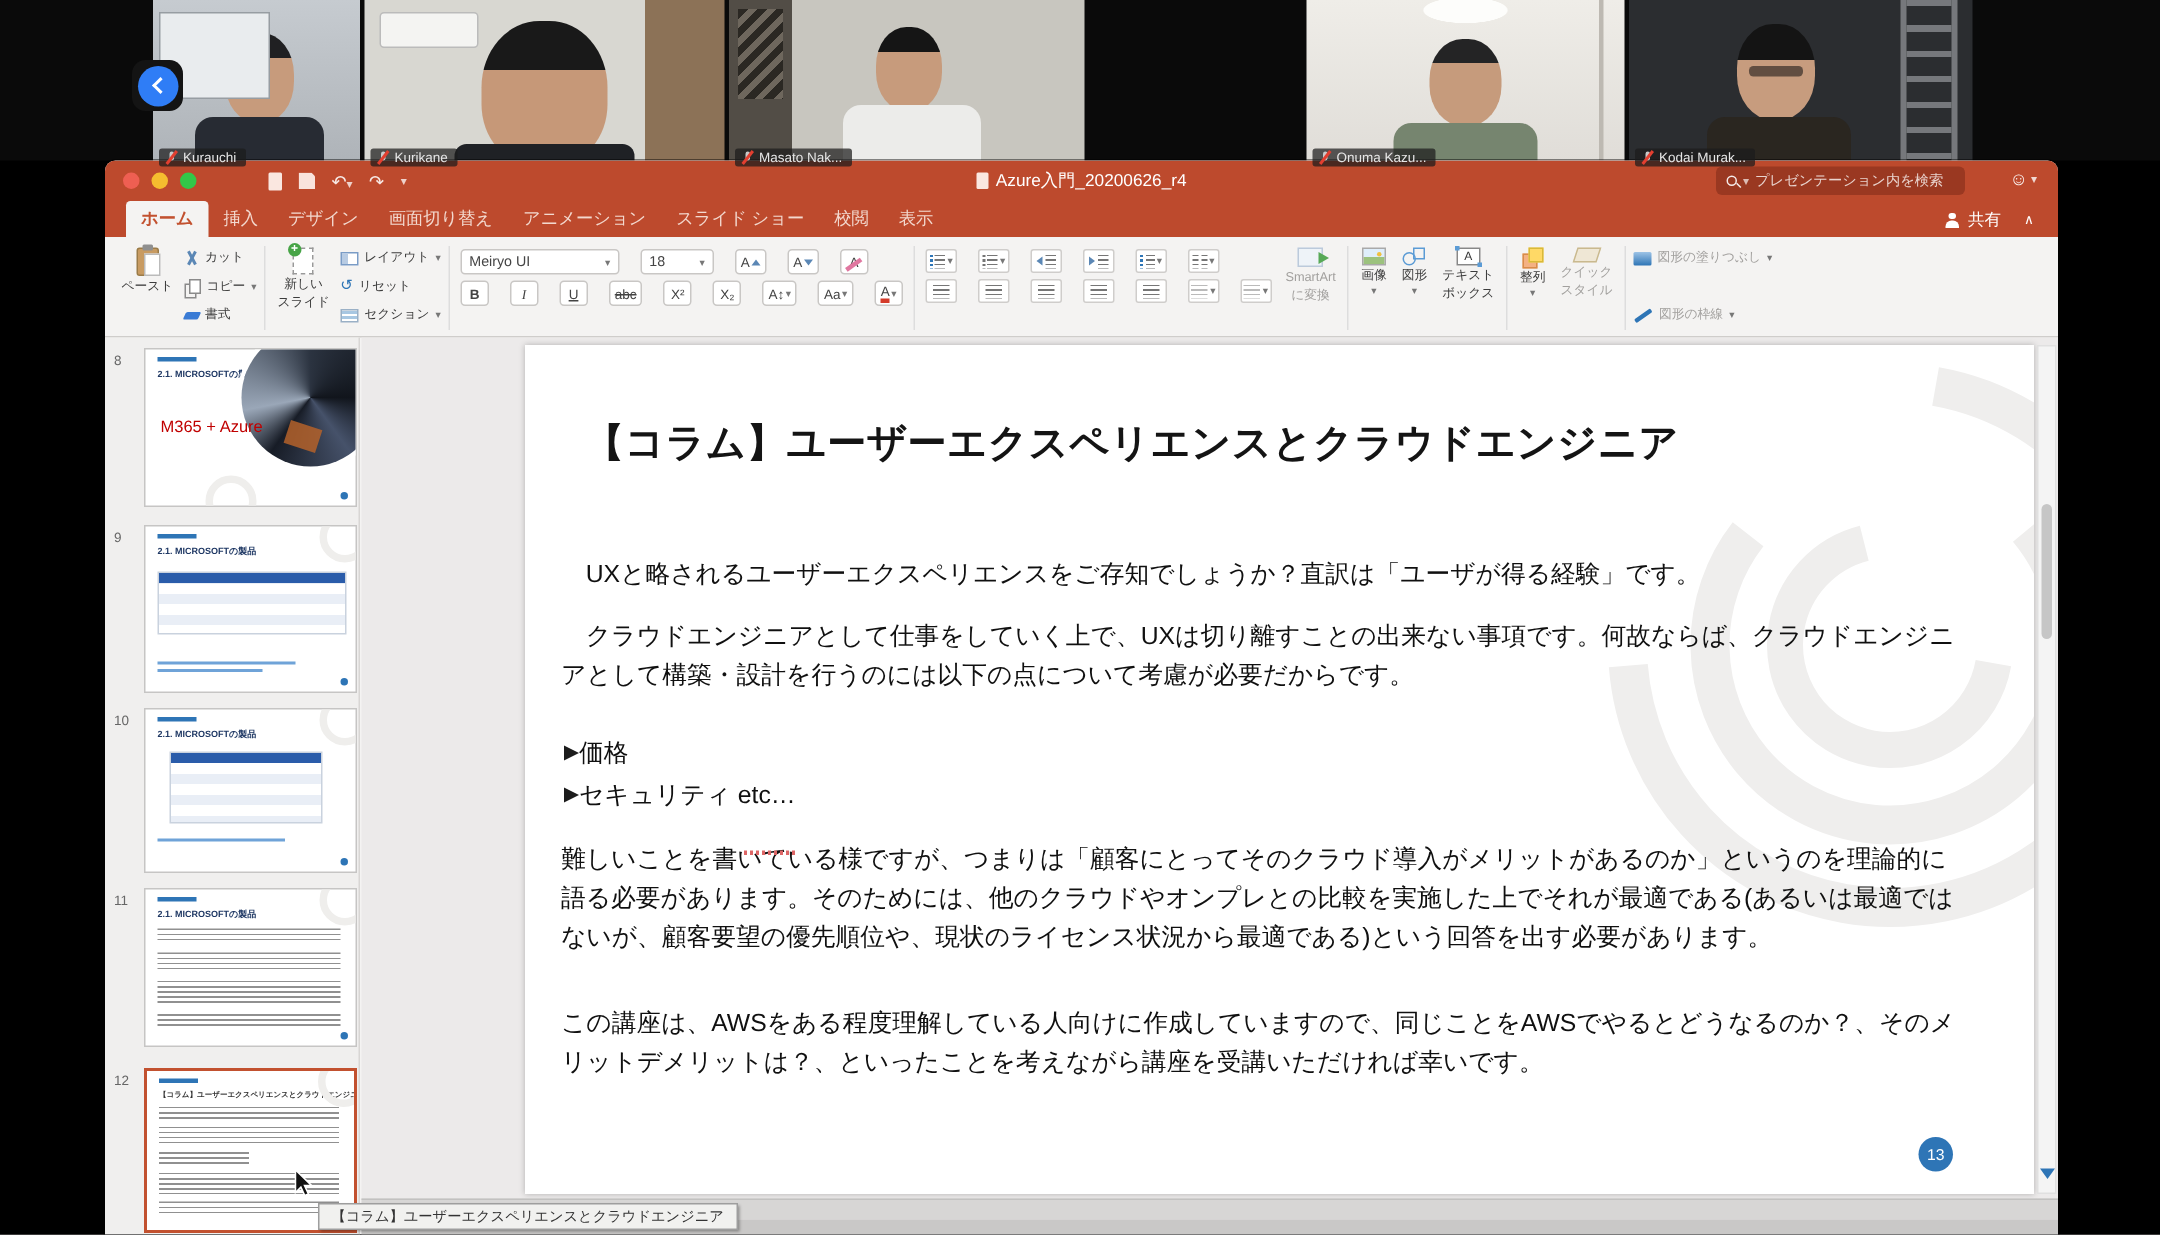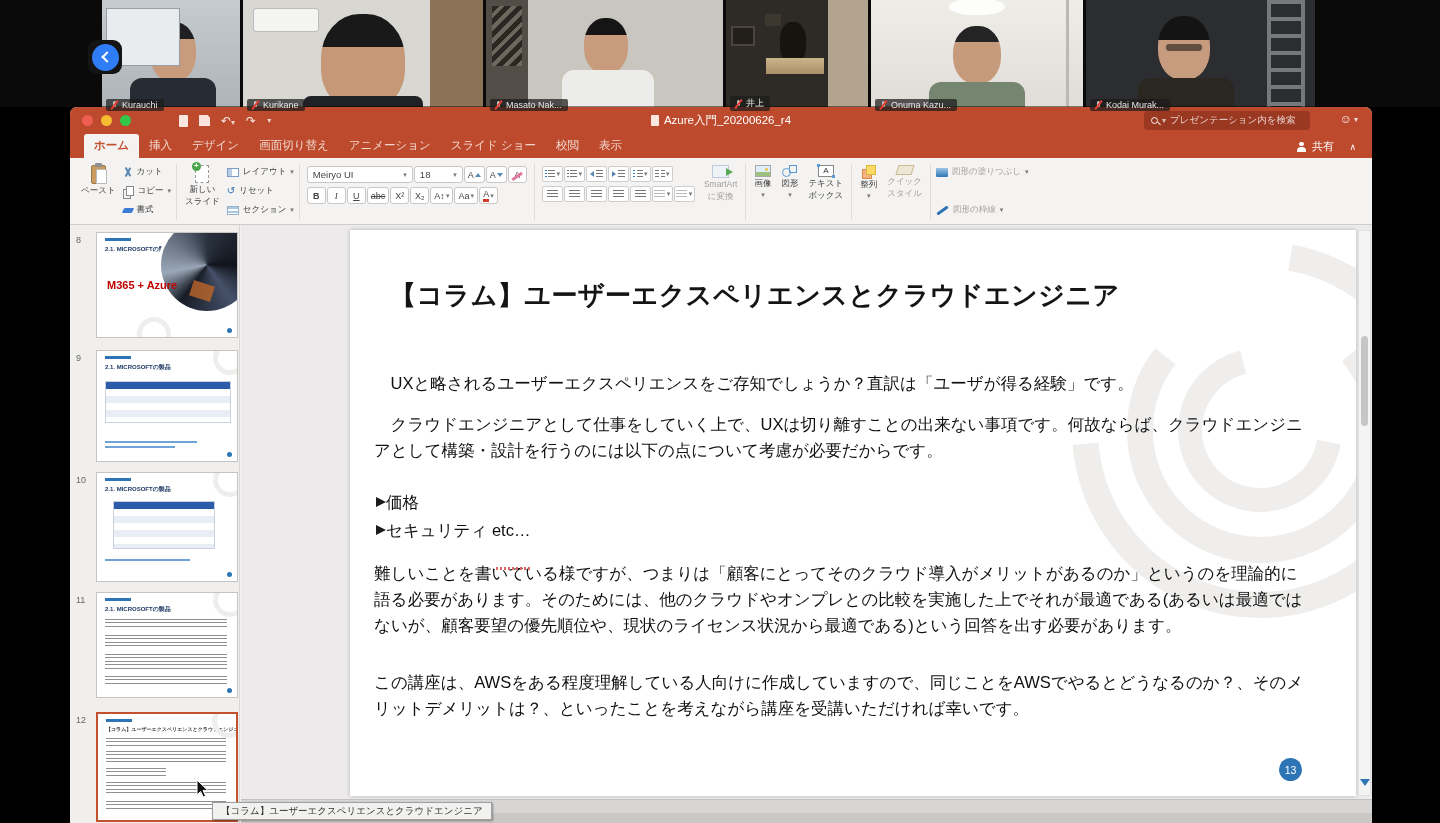--- a/index.html
+++ b/index.html
@@ -86,21 +86,21 @@
 .i-fmt{width:10px;height:5px;background:#3a7bd5;border-radius:1px;transform:skewX(-25deg)}
 .i-new{width:14px;height:18px;border:1px dashed #999;background:#fff;position:relative}
 .i-new::before{content:"";position:absolute;left:-4px;top:-4px;width:9px;height:9px;background:#47a447;border-radius:50%}
 .i-new::after{content:"+";position:absolute;left:-2.5px;top:-5px;color:#fff;font-size:8px;font-weight:bold}
 .i-layout{width:12px;height:9px;border:1px solid #7a9cc6;position:relative;background:#fff}
 .i-layout::before{content:"";position:absolute;left:0;top:0;width:4px;height:100%;background:#b7cbe3}
 .i-reset{color:#2e75b6;font-size:10px;line-height:1}
 .i-section{width:12px;height:9px;border:1px solid #9ab0c6;background:repeating-linear-gradient(180deg,#a8c7e2 0 2px,#fff 2px 4px)}
 .sel{background:#fff;border:1px solid #c9c7c5;border-radius:3px;font-size:9.5px;color:#444;display:flex;align-items:center;justify-content:space-between;padding:1px 5px;height:17px}
 .fcol{display:flex;flex-direction:column;gap:4px;padding:4px 2px}
-.frow{display:flex;gap:1px;align-items:flex-start}
+.frow{display:flex;gap:14px;align-items:flex-start}
 .fbtn{background:#fff;border:1px solid #c9c7c5;border-radius:3px;height:17px;min-width:19px;display:flex;align-items:center;justify-content:center;font-size:9px;color:#444;padding:0 3px;gap:1px}
 .fb{font-weight:bold}.fi{font-style:italic;font-family:"Liberation Serif",serif}.fu{text-decoration:underline}.fs{text-decoration:line-through}
 .tup{width:0;height:0;border-left:3px solid transparent;border-right:3px solid transparent;border-bottom:4px solid #5b87b5}
 .tdn{width:0;height:0;border-left:3px solid transparent;border-right:3px solid transparent;border-top:4px solid #5b87b5}
 .aclr{position:relative}
 .aclr::after{content:"";position:absolute;left:2px;top:8px;width:12px;height:2.5px;background:#e077a0;transform:rotate(-35deg)}
 .fcolr{border-bottom:3px solid #d43b2a;line-height:1;padding-bottom:0}
 .pbtn{width:21px;height:16px;background:#fff;border:1px solid #cfcdcb;border-radius:2px;display:flex;align-items:center;justify-content:center;gap:1.5px}
 .lns{width:11px;height:9px;background:repeating-linear-gradient(180deg,#767676 0 1px,transparent 1px 3px)}
 .dots{width:2px;height:9px;background:repeating-linear-gradient(180deg,#2e75b6 0 1.5px,transparent 1.5px 3px)}
@@ -125,21 +125,21 @@
 
 
 .panel{position:absolute;left:0;top:118px;width:170px;bottom:0;background:#f0efee;border-right:1px solid #d8d6d4}
 .num{position:absolute;left:6px;font-size:9px;color:#666}
 .th{position:absolute;left:26px;width:142px;background:#fff;border:1px solid #c6c5c4;overflow:hidden}
 .th.selected{border:2px solid #c2512f}
 .tbarb{position:absolute;left:8px;top:5px;width:26px;height:3px;background:#2e75b6}
 .ttitle{position:absolute;left:8px;top:12px;font-size:6px;font-weight:bold;color:#1f3864;white-space:nowrap}
 .tdot{position:absolute;right:5px;bottom:4px;width:5px;height:5px;border-radius:50%;background:#2e75b6}
 .miniwm{position:absolute;width:34px;height:34px;border:5px solid #efeeec;border-radius:50%}
-.m365{position:absolute;left:10px;top:46px;font-size:11px;font-weight:bold;color:#c00000;white-space:nowrap}
+.m365{position:absolute;left:10px;top:46px;font-size:11px;font-weight:normal;color:#c00000;white-space:nowrap}
 .photo{position:absolute;right:-16px;top:-14px;width:92px;height:92px;border-radius:50%;background:conic-gradient(#2b3340,#11151c 25%,#46526a 40%,#171c26 60%,#9aa7b8 72%,#2b3340);box-shadow:0 0 0 3px #fff}
 .photo::after{content:"";position:absolute;left:30px;bottom:12px;width:22px;height:16px;background:#b4622a;transform:rotate(18deg);opacity:.85}
 .tblA{position:absolute;left:8px;top:30px;width:126px;height:42px;border:1px solid #c9d2de;background:linear-gradient(#2a5caa 0 7px,transparent 7px),repeating-linear-gradient(180deg,#fff 7px 14px,#e9eef6 14px 21px)}
 .tblB{position:absolute;left:16px;top:28px;width:102px;height:48px;border:1px solid #c9d2de;background:linear-gradient(#2a5caa 0 7px,transparent 7px),repeating-linear-gradient(180deg,#fff 7px 14px,#e9eef6 14px 21px)}
 .link1{position:absolute;left:8px;height:2.5px;background:#6fa3d8}
 .txtblk{position:absolute;left:8px;right:10px;background:repeating-linear-gradient(180deg,#909090 0 1px,transparent 1px 3.4px)}
 
 .canvas{position:absolute;left:171px;top:118px;right:0;bottom:0;background:#eceaea}
 .slide{position:absolute;left:109px;top:5px;width:1006px;height:566px;background:#fff;box-shadow:0 0 4px rgba(0,0,0,.25);overflow:hidden}
 .stitle{position:absolute;left:40px;top:48px;font-size:26px;font-weight:bold;color:#141414;letter-spacing:.5px;white-space:nowrap}
@@ -180,27 +180,20 @@
         <span>Masato Nak...</span>
       </div>
   </div>
   <div class="vt vt2">
     <div class="feat"></div>
     <div class="nm">
         <span class="mic"></span>
         <span>Kurikane</span>
       </div>
   </div>
-  <div class="vt vt4">
-    <div class="feat"></div>
-    <div class="nm">
-        <span class="mic"></span>
-        <span>井上</span>
-      </div>
-  </div>
   <div class="vt vt5">
     <div class="feat"></div>
     <div class="nm">
         <span class="mic"></span>
         <span>Onuma Kazu...</span>
       </div>
   </div>
   <div class="vt vt6">
     <div class="feat"></div>
     <div class="gl"></div>

